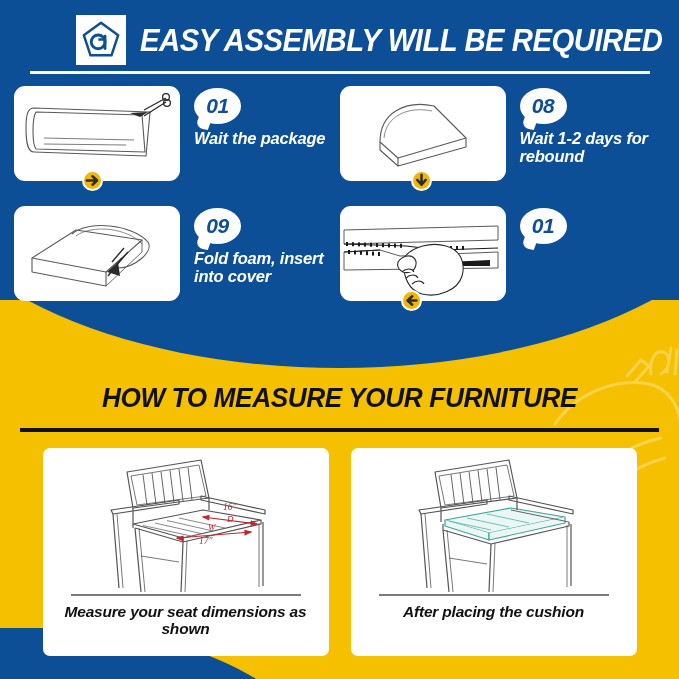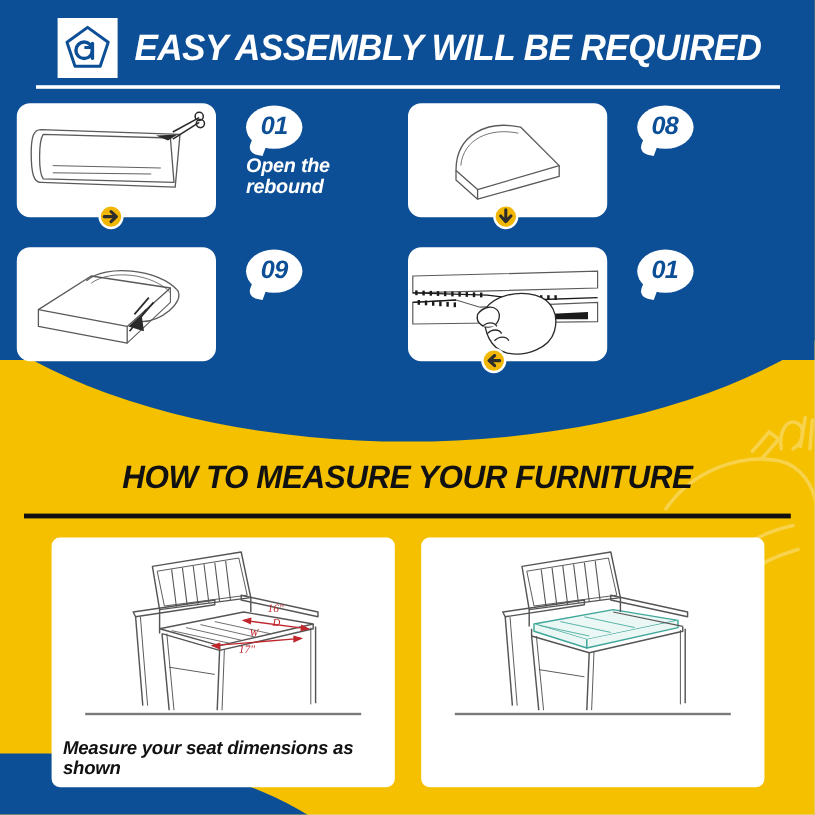--- a/index.html
+++ b/index.html
@@ -41,21 +41,21 @@
     border-top-right-radius: 58% 88%;
     border-top-left-radius: 30% 60%;
     z-index: 1;
   }
 
   
   .header {
     position: absolute;
     left: 0; top: 0; width: 679px; height: 80px;
     z-index: 5;
-    display: flex; align-items: center;
+    display: flex; align-items: center; padding-left: 28px;
   }
   .logo-box {
     width: 50px; height: 50px;
     background: #ffffff;
     margin-left: 48px;
     display: flex; align-items: center; justify-content: center;
     flex: 0 0 auto;
   }
   .header-title {
     color: #ffffff;
@@ -113,21 +113,21 @@
     color: #2d2d2d;
     font-size: 12px;
     line-height: 1;
     z-index: 6;
   }
   .ab-right { left: 68px; bottom: -10px; }
   .ab-down  { left: 71px; bottom: -10px; }
   .ab-left  { left: 61px; bottom: -10px; }
 
   .step-text {
-    margin-left: 25px;
+    margin-left: 14px;
     padding-top: 2px;
     flex: 1 1 auto;
   }
   .num-bubble {
     position: relative;
     width: 47px; height: 36px;
     background: #ffffff;
     border-radius: 50%;
     display: flex; align-items: center; justify-content: center;
     margin-bottom: 5px;
@@ -216,24 +216,23 @@
     width: 230px; height: 1.5px;
     background: #7a7a7a;
     margin: 2px 0 7px 0;
   }
   .panel-caption {
     color: #111111;
     font-size: 15.5px;
     font-weight: bold;
     font-style: italic;
     line-height: 1.15;
-    text-align: left;
+    text-align: center;
     letter-spacing: -0.2px;
     padding: 0 10px;
-    margin-top: 12px;
   }
 </style>
 </head>
 <body>
 
 <div id="page">
 
   <div class="blue-top-flat"></div>
   <div class="blue-top"></div>
   <div class="blue-blob"></div>
@@ -273,21 +272,21 @@
         <div class="arrow-badge ab-right">
           <svg viewBox="0 0 12 12" width="11" height="11">
               <path d="M2 6 H8 M6 3 L9.2 6 L6 9" fill="none" stroke="#2d2d2d" stroke-width="1.8" stroke-linecap="round" stroke-linejoin="round"></path>
             </svg>
         </div>
       </div>
       <div class="step-text">
         <div class="num-bubble">
           <span>01</span>
         </div>
-        <div class="step-label">Open the rebound</div>
+        <div class="step-label">Wait the package</div>
       </div>
     </div>
 
     <div class="step">
       <div class="step-card">
         <svg viewBox="0 0 166 95" aria-hidden="true">
           <g fill="none" stroke="#5A5A5A" stroke-width="1.1" stroke-linejoin="round">
             <path d="M40 56 C40 26 66 14 94 20 L126 52 L58 72 Z"></path>
             <path d="M58 72 L58 80 L126 61 L126 52"></path>
             <path d="M40 56 L40 64 L58 80"></path>
@@ -297,20 +296,21 @@
         <div class="arrow-badge ab-down">
           <svg viewBox="0 0 12 12" width="11" height="11">
               <path d="M6 2 V8 M3 5.6 L6 9 L9 5.6" fill="none" stroke="#2d2d2d" stroke-width="1.8" stroke-linecap="round" stroke-linejoin="round"></path>
             </svg>
         </div>
       </div>
       <div class="step-text">
         <div class="num-bubble">
           <span>08</span>
         </div>
+        <div class="step-label">Wait 1-2 days for rebound</div>
       </div>
     </div>
 
     <div class="step">
       <div class="step-card">
         <svg viewBox="0 0 166 95" aria-hidden="true">
           <g fill="none" stroke="#5A5A5A" stroke-width="1.1" stroke-linejoin="round">
             <path d="M18 52 L62 24 L128 34 L92 66 Z"></path>
             <path d="M18 52 L18 66 L92 80 L92 66"></path>
             <path d="M128 34 L128 46 L92 80" stroke-width="0.9"></path>
@@ -322,20 +322,21 @@
             <path d="M100 62 L114 46"></path>
             <path d="M94 70 L108 52"></path>
           </g>
           <path d="M93 66 L104 56 L106 70 Z" fill="#2a2a2a"></path>
         </svg>
       </div>
       <div class="step-text">
         <div class="num-bubble">
           <span>09</span>
         </div>
+        <div class="step-label">Fold foam, insert into cover</div>
       </div>
     </div>
 
     <div class="step">
       <div class="step-card">
         <svg viewBox="0 0 166 95" aria-hidden="true">
           <g fill="none" stroke="#5A5A5A" stroke-width="1.0">
             <path d="M4 24 L158 20 L158 34 L4 38 Z"></path>
             <path d="M4 46 L40 44 L60 50 L158 46 L158 62 L4 64 Z"></path>
           </g>
@@ -514,17 +515,18 @@
             <path d="M88 78 L94 140" stroke-width="0.8"></path>
             <path d="M132 92 L130 140"></path>
             <path d="M136 91 L134 140" stroke-width="0.8"></path>
             <path d="M212 72 L212 134"></path>
             <path d="M208 73 L208 135" stroke-width="0.8"></path>
             <path d="M90 106 L128 112" stroke-width="0.8"></path>
           </g>
         </svg>
       </div>
       <div class="panel-sep"></div>
+      <div class="panel-caption">After placing the cushion</div>
     </div>
 
   </div>
 
 </div>
 
 </body></html>

